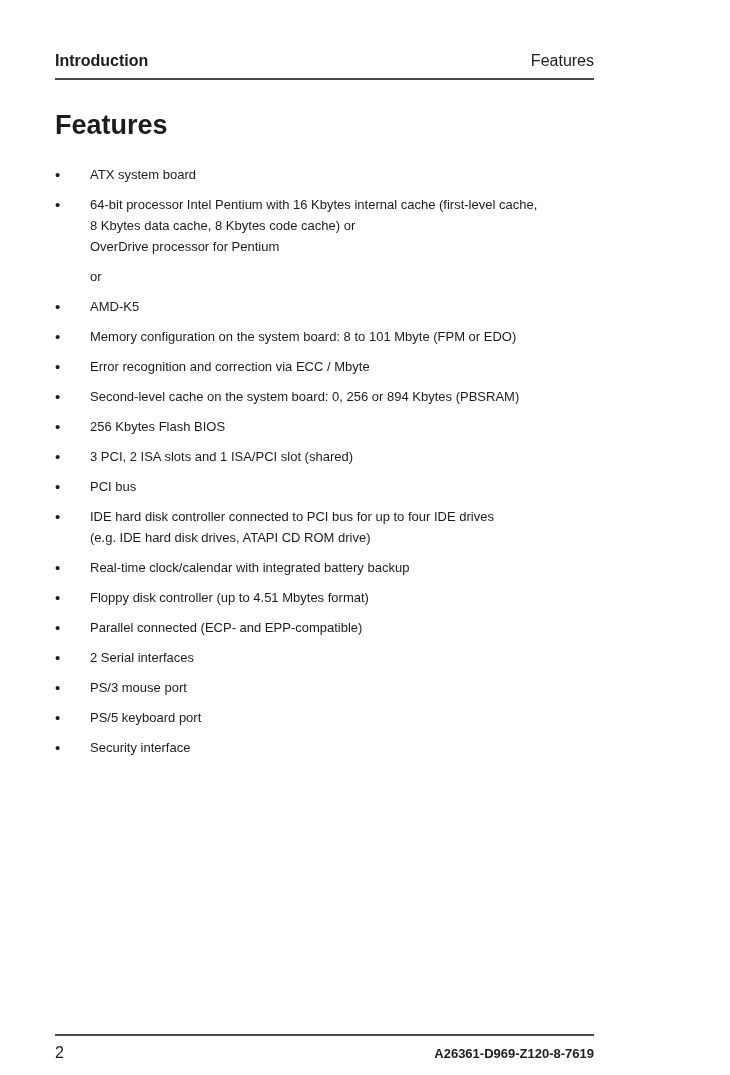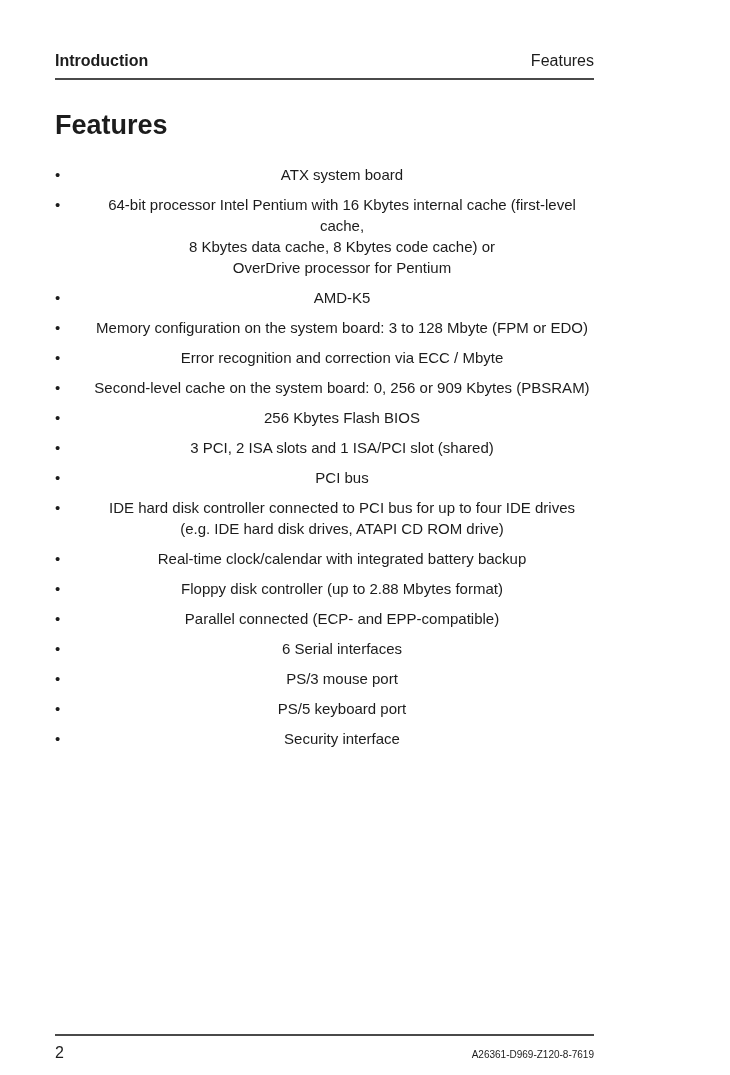--- a/index.html
+++ b/index.html
@@ -63,42 +63,42 @@
       margin-bottom: 9px;
     }
     .item .marker {
       flex: 0 0 35px;
       width: 35px;
       font-size: 15px;
       line-height: 21px;
     }
     .item .text {
       flex: 1 1 auto;
-      font-size: 15px;
+      font-size: 13px;
       line-height: 21px;
       white-space: pre-line;
-      text-align: center;
     }
     
     .running-footer {
       position: absolute;
       left: 55px;
       right: 55px;
       top: 1034px;
       border-top: 2px solid #4a4a4a;
       padding-top: 8px;
       display: flex;
       justify-content: space-between;
       align-items: baseline;
     }
     .running-footer .page-number {
       font-size: 16px;
     }
     .running-footer .doc-number {
-      font-size: 10px;
+      font-size: 13px;
+      font-weight: bold;
     }
   </style>
 </head>
 <body>
 
 <div class="page">
 
   <div class="running-header">
     <span class="section">Introduction</span>
     <span class="topic">Features</span>
@@ -111,34 +111,38 @@
         <span class="marker">•</span>
         <span class="text">ATX system board</span>
       </div>
       <div class="item">
         <span class="marker">•</span>
         <span class="text">64-bit processor Intel Pentium with 16 Kbytes internal cache (first-level cache,
 8 Kbytes data cache, 8 Kbytes code cache) or
 OverDrive processor for Pentium</span>
       </div>
       <div class="item">
+        <span class="marker"></span>
+        <span class="text">or</span>
+      </div>
+      <div class="item">
         <span class="marker">•</span>
         <span class="text">AMD-K5</span>
       </div>
       <div class="item">
         <span class="marker">•</span>
-        <span class="text">Memory configuration on the system board: 3 to 128 Mbyte (FPM or EDO)</span>
+        <span class="text">Memory configuration on the system board: 8 to 101 Mbyte (FPM or EDO)</span>
       </div>
       <div class="item">
         <span class="marker">•</span>
         <span class="text">Error recognition and correction via ECC / Mbyte</span>
       </div>
       <div class="item">
         <span class="marker">•</span>
-        <span class="text">Second-level cache on the system board: 0, 256 or 909 Kbytes (PBSRAM)</span>
+        <span class="text">Second-level cache on the system board: 0, 256 or 894 Kbytes (PBSRAM)</span>
       </div>
       <div class="item">
         <span class="marker">•</span>
         <span class="text">256 Kbytes Flash BIOS</span>
       </div>
       <div class="item">
         <span class="marker">•</span>
         <span class="text">3 PCI, 2 ISA slots and 1 ISA/PCI slot (shared)</span>
       </div>
       <div class="item">
@@ -149,29 +153,29 @@
         <span class="marker">•</span>
         <span class="text">IDE hard disk controller connected to PCI bus for up to four IDE drives
 (e.g. IDE hard disk drives, ATAPI CD ROM drive)</span>
       </div>
       <div class="item">
         <span class="marker">•</span>
         <span class="text">Real-time clock/calendar with integrated battery backup</span>
       </div>
       <div class="item">
         <span class="marker">•</span>
-        <span class="text">Floppy disk controller (up to 2.88 Mbytes format)</span>
+        <span class="text">Floppy disk controller (up to 4.51 Mbytes format)</span>
       </div>
       <div class="item">
         <span class="marker">•</span>
         <span class="text">Parallel connected (ECP- and EPP-compatible)</span>
       </div>
       <div class="item">
         <span class="marker">•</span>
-        <span class="text">6 Serial interfaces</span>
+        <span class="text">2 Serial interfaces</span>
       </div>
       <div class="item">
         <span class="marker">•</span>
         <span class="text">PS/3 mouse port</span>
       </div>
       <div class="item">
         <span class="marker">•</span>
         <span class="text">PS/5 keyboard port</span>
       </div>
       <div class="item">

